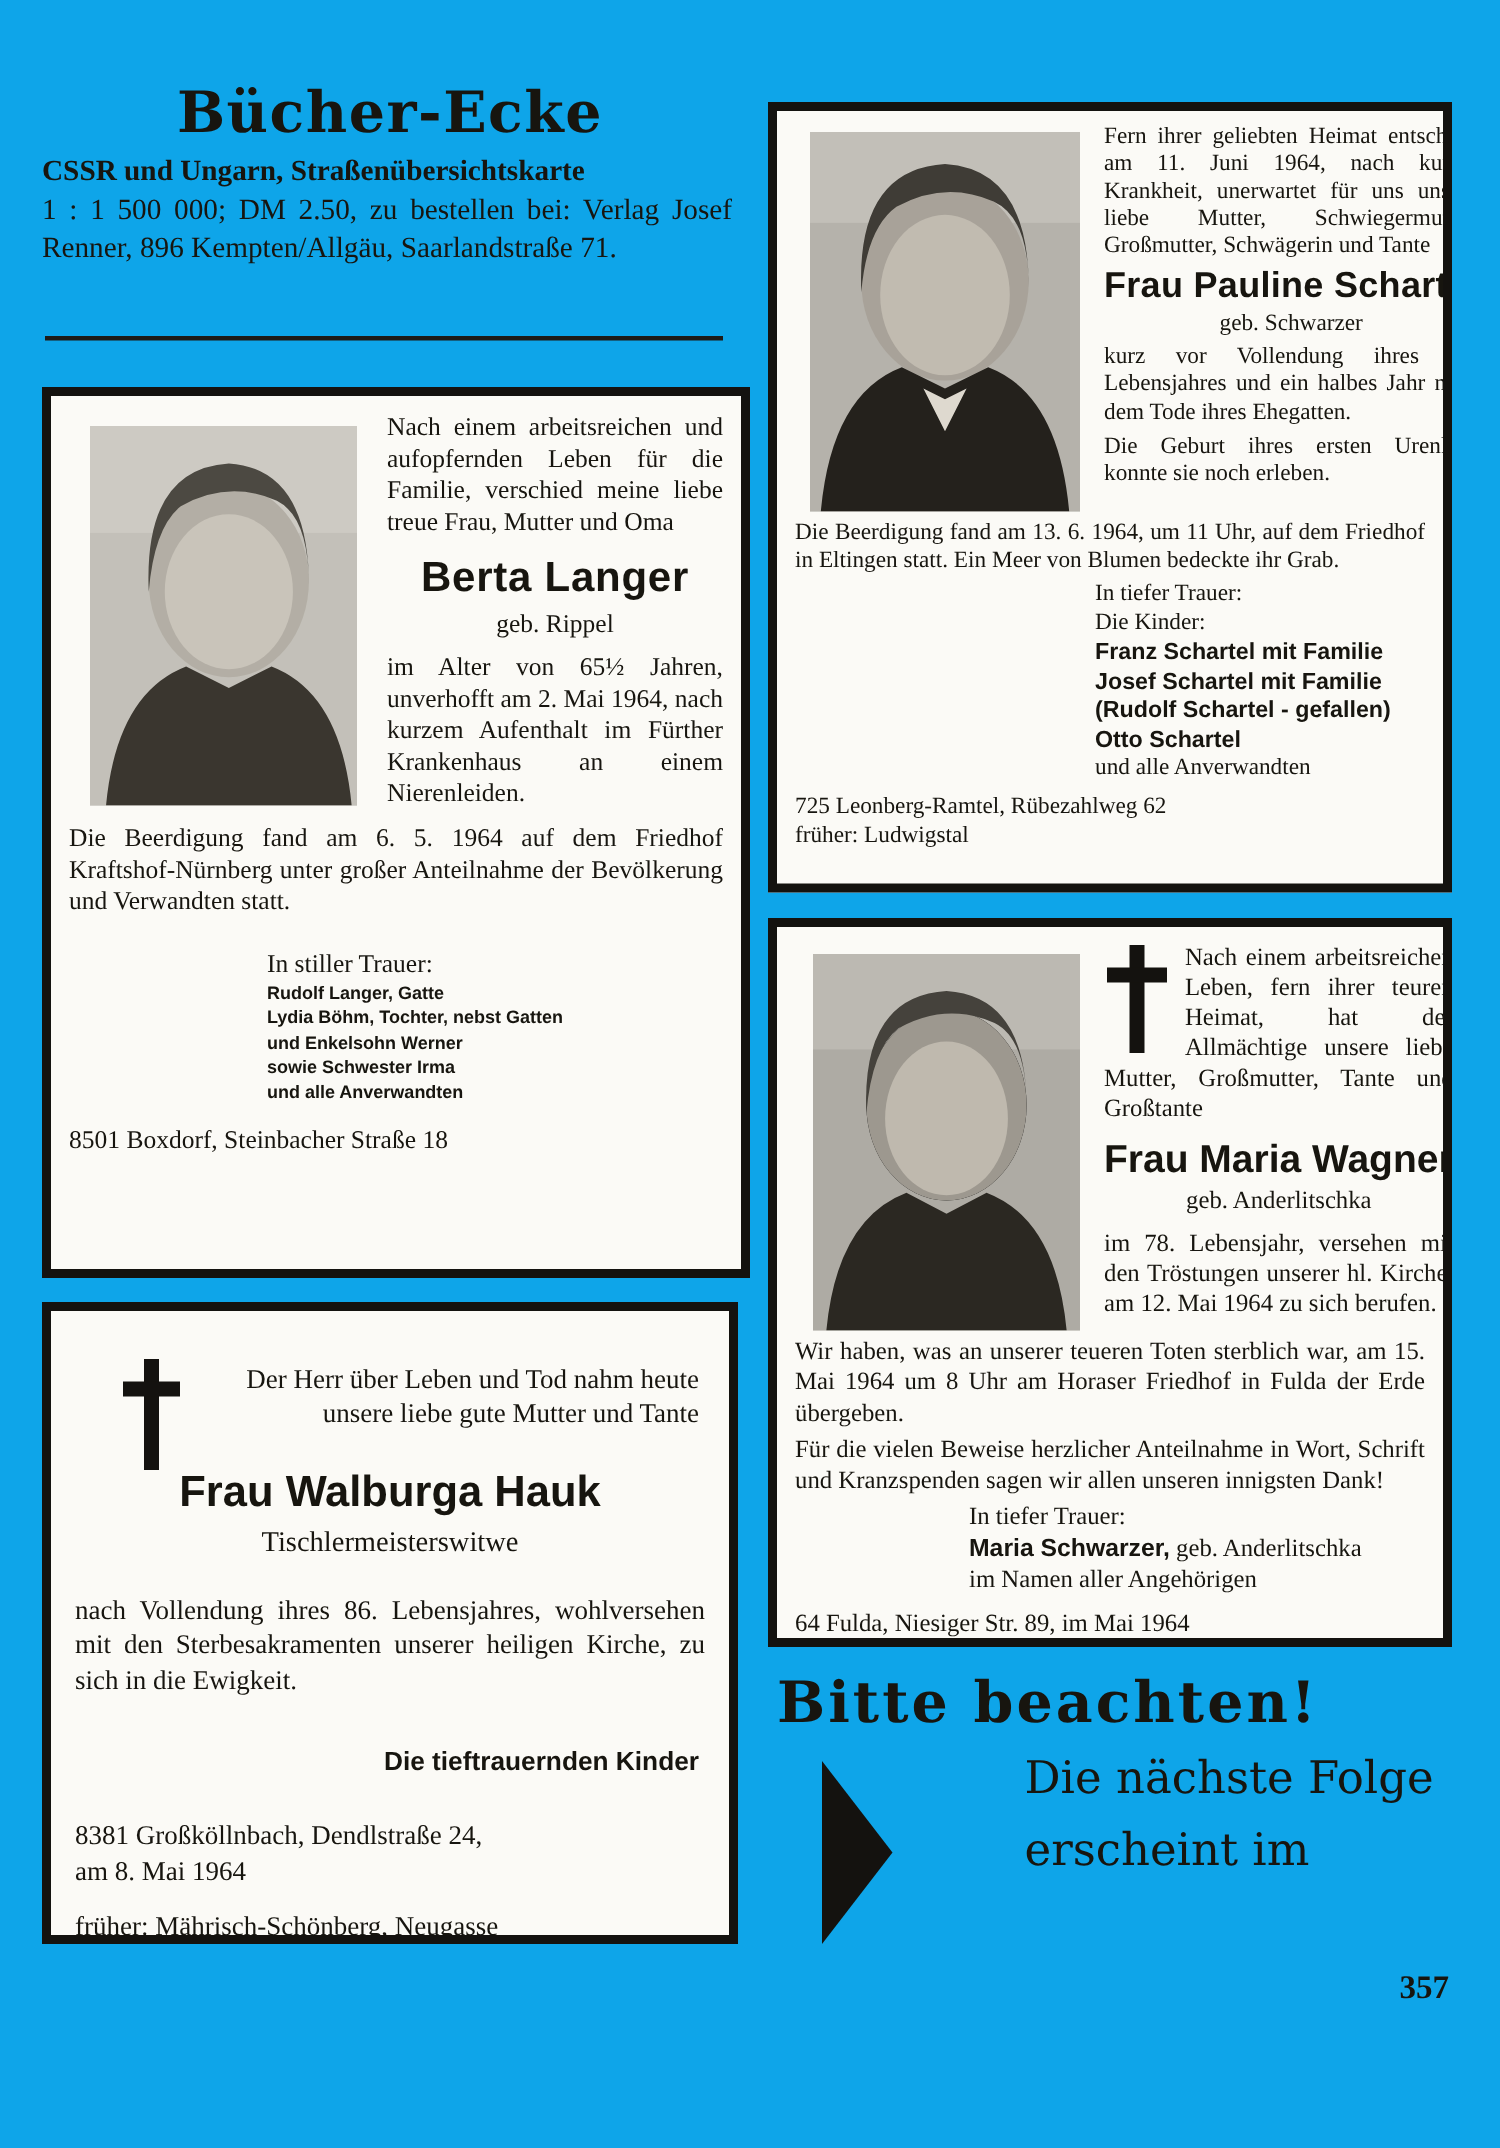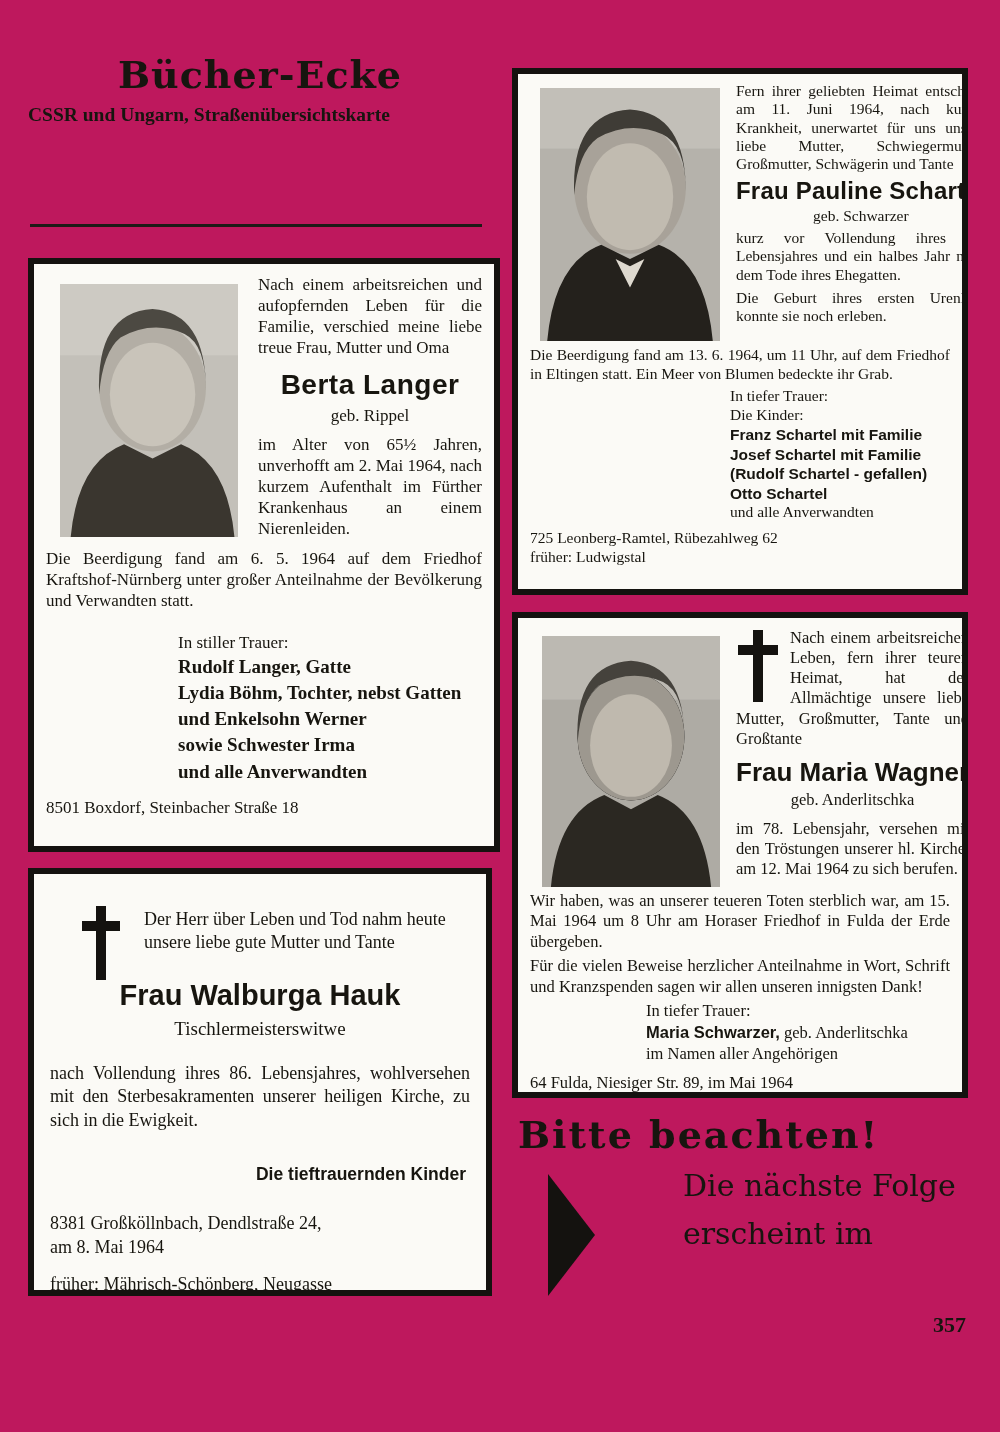--- a/index.html
+++ b/index.html
@@ -1,16 +1,16 @@
 <!DOCTYPE html>
 <html><head>
 <meta charset="utf-8">
 <style>
   html,body{margin:0;padding:0;background:#d8d6d1;}
-  .page{position:relative;width:1000px;height:1432px;background:#be185d;color:#17150f;overflow:hidden;
+  .page{position:relative;width:1000px;height:1432px;background:#0ea5e9;color:#17150f;overflow:hidden;
         font-family:"Liberation Serif",serif;}
   .serif{font-family:"Liberation Serif",serif;}
   .sans{font-family:"Liberation Sans",sans-serif;}
   .slab{font-family:"DejaVu Serif",serif;font-weight:700;}
   .abs{position:absolute;}
   .just{text-align:justify;text-justify:inter-word;}
   .b{font-weight:700;}
   .center{text-align:center;}
 
   
@@ -30,40 +30,40 @@
   .photo{flex:0 0 auto;background:#b7b4ae;}
   .photo svg{display:block;width:100%;height:100%;}
 
   
   .box-langer .photo{width:178px;height:253px;margin:10px 6px 0 14px;}
   .box-langer .tcol{flex:1;margin-left:14px;font-size:17px;line-height:1.24;}
   .name-langer{font-size:28px;letter-spacing:.5px;margin:10px 0 2px;}
   .box-langer .nee{font-size:17px;margin-bottom:8px;}
   .box-langer .burial{font-size:17px;line-height:1.26;margin-top:8px;}
   .box-langer .mourn{margin:20px 0 0 132px;font-size:17px;line-height:1.3;}
-  .box-langer .mourn .m{font-family:Liberation Serif, serif;font-weight:700;font-size:19px;line-height:1.38;}
+  .box-langer .mourn .m{font-family:Liberation Sans, sans-serif;font-weight:700;font-size:12px;line-height:1.38;}
   .box-langer .addr{font-size:17px;line-height:1.3;margin-top:12px;}
 
   
   .box-schartel .photo{width:180px;height:253px;margin:6px 4px 0 10px;}
   .box-schartel .tcol{flex:1;margin-left:12px;font-size:15.5px;line-height:1.18;}
   .name-schartel{font-size:24px;letter-spacing:.2px;margin:4px 0 1px;white-space:nowrap;}
   .box-schartel .nee{font-size:15.5px;margin-bottom:4px;}
   .box-schartel .p2{margin-top:5px;}
   .box-schartel .burial{font-size:15.5px;line-height:1.2;margin-top:5px;}
   .box-schartel .mourn{margin:4px 0 0 200px;font-size:15.5px;line-height:1.22;}
   .box-schartel .mourn .m{font-family:"Liberation Sans",sans-serif;font-weight:700;font-size:15.5px;line-height:1.26;}
   .box-schartel .addr{font-size:15.5px;line-height:1.22;margin-top:7px;}
 
   
   .cross{position:relative;flex:0 0 auto;}
   .cross::before{content:"";position:absolute;left:50%;transform:translateX(-50%);top:0;width:10px;height:100%;background:#14120f;}
   .cross::after{content:"";position:absolute;left:0;top:15px;width:100%;height:10px;background:#14120f;}
   .box-hauk .cross{position:absolute;left:48px;top:32px;width:38px;height:74px;}
-  .box-hauk .intro{margin:24px 6px 0 96px;font-size:18px;line-height:1.3;}
+  .box-hauk .intro{margin:24px 6px 0 96px;font-size:18px;line-height:1.3;text-align:right;}
   .name-hauk{font-size:29px;margin-top:24px;}
   .box-hauk .sub{font-size:19px;margin-top:6px;}
   .box-hauk .details{margin:22px 2px 0 2px;font-size:18px;line-height:1.3;}
   .box-hauk .kinder{text-align:right;font-size:17.5px;margin:32px 6px 0 0;}
   .box-hauk .addr1{margin:26px 0 0 2px;font-size:18px;line-height:1.35;}
   .box-hauk .addr2{margin:14px 0 0 2px;font-size:18px;}
 
   
   .box-wagner .photo{width:178px;height:251px;margin:8px 4px 0 12px;}
   .box-wagner .tcol{flex:1;margin-left:12px;font-size:16.5px;line-height:1.22;}
@@ -86,20 +86,21 @@
   .pageno{left:933px;top:1312px;font-size:22px;font-weight:700;}
 </style>
 </head>
 <body>
 
 <div class="page">
 
   <div class="abs be-title slab">Bücher-Ecke</div>
   <div class="abs be-text just serif">
     <span class="head">CSSR und Ungarn, Straßenübersichtskarte</span>
+    <span>1 : 1 500 000; DM 2.50, zu bestellen bei: Verlag Josef Renner, 896 Kempten/Allgäu, Saarlandstraße 71.</span>
   </div>
   <div class="abs divider"></div>
 
   <div class="abs box box-langer">
     <div class="row">
       <div class="photo">
         <svg viewBox="0 0 100 142" preserveAspectRatio="none">
           <rect width="100" height="142" fill="#c3c0b9"></rect>
           <rect width="100" height="40" fill="#cdcac3"></rect>
           <ellipse cx="52" cy="58" rx="30" ry="36" fill="#b3aea5"></ellipse>

